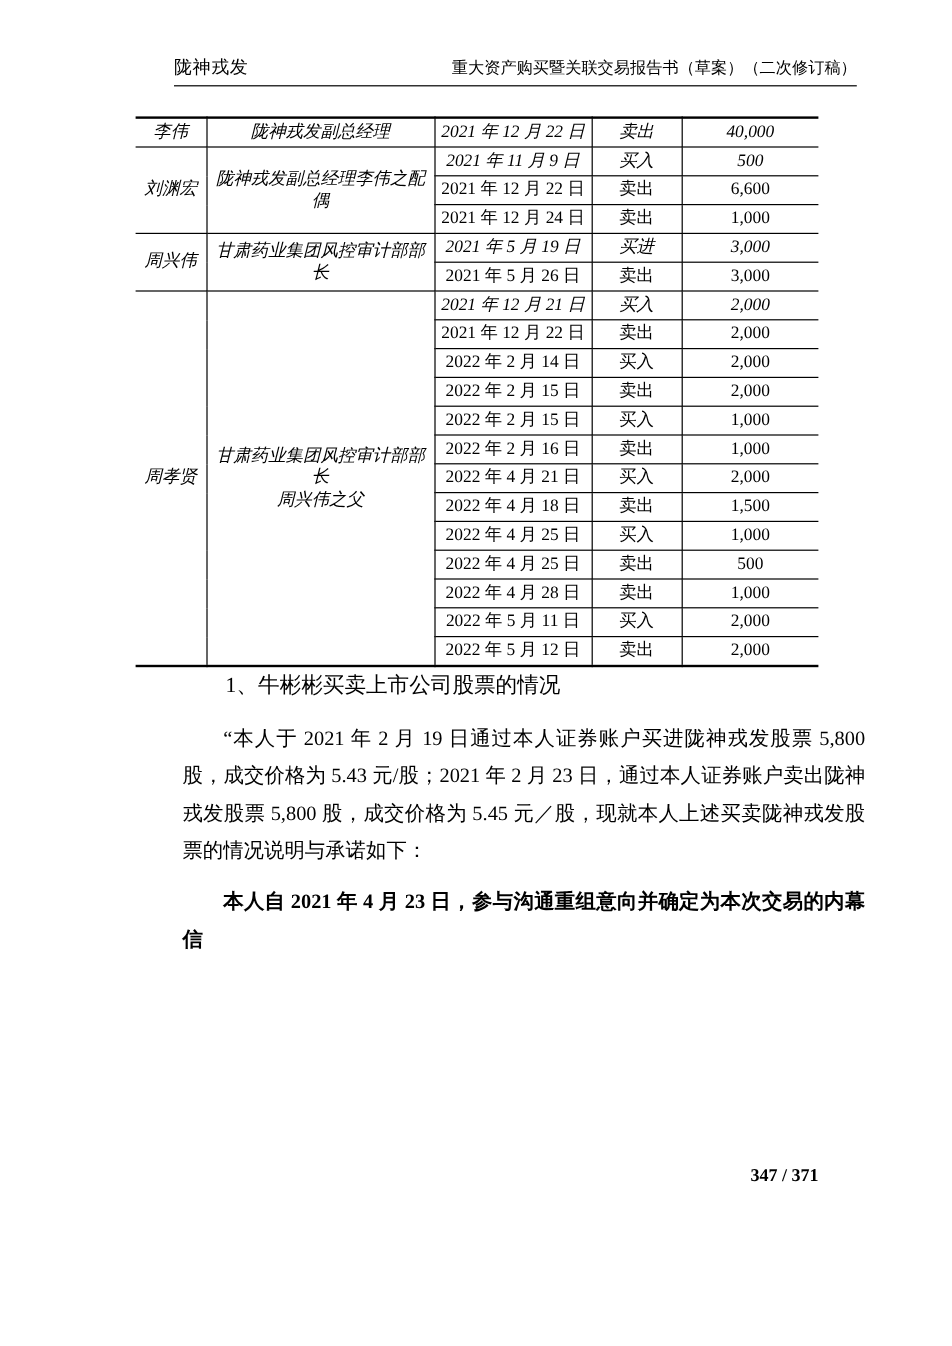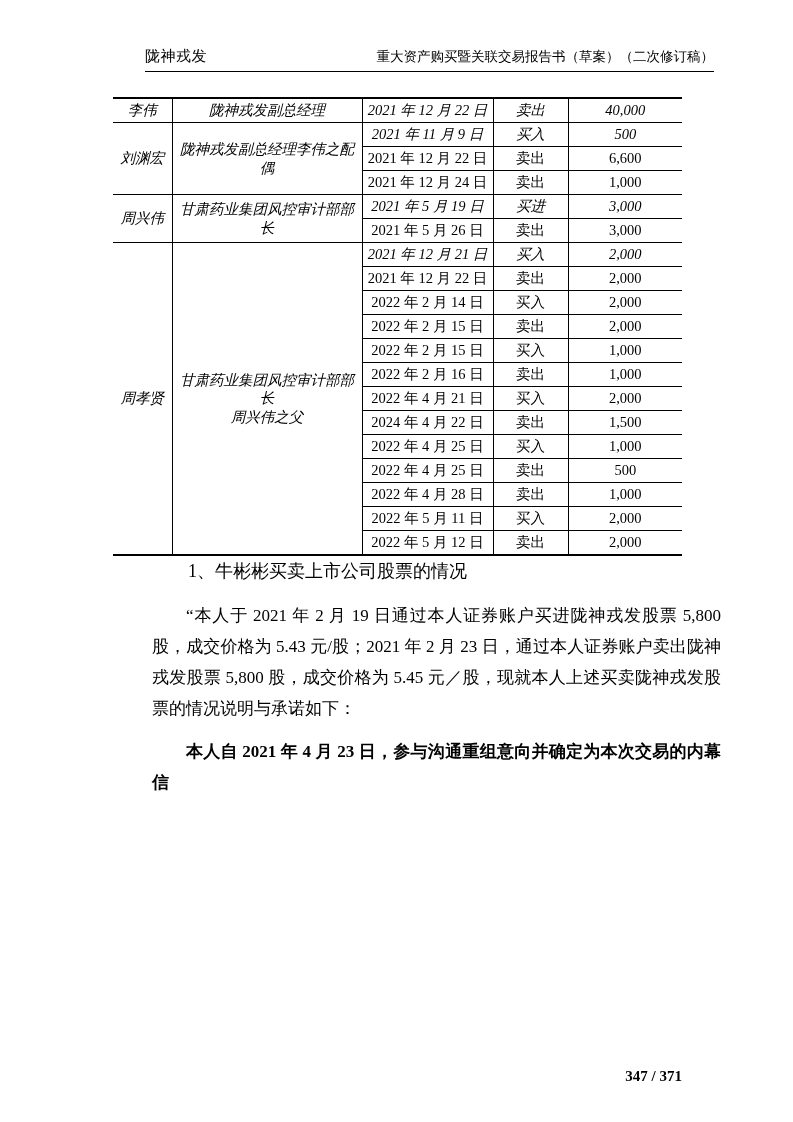--- a/index.html
+++ b/index.html
@@ -37,21 +37,21 @@
     font-size:18px;line-height:26px;font-weight:normal;
     margin:0 0 16px 0;text-indent:2em;
   }
   .content p{
     font-size:17px;line-height:31px;margin:0 0 12px 0;
     text-align:justify;text-indent:2em;
   }
   .content p.last{margin-top:6px;font-weight:bold;}
   
   .page-number{
-    position:absolute;top:1068px;right:111px;
+    position:absolute;top:972px;right:111px;
     font-size:15px;font-weight:bold;padding-left:36px;
   }
 </style>
 </head>
 <body>
 
 <div class="doc-header">
   <span class="hleft">陇神戎发</span>
   <span class="hright">重大资产购买暨关联交易报告书（草案）（二次修订稿）</span>
 </div>
@@ -139,21 +139,21 @@
       <td>2022 年 2 月 16 日</td>
       <td>卖出</td>
       <td>1,000</td>
     </tr>
     <tr>
       <td>2022 年 4 月 21 日</td>
       <td>买入</td>
       <td>2,000</td>
     </tr>
     <tr>
-      <td>2024 年 4 月 22 日</td>
+      <td>2022 年 4 月 18 日</td>
       <td>卖出</td>
       <td>1,500</td>
     </tr>
     <tr>
       <td>2022 年 4 月 25 日</td>
       <td>买入</td>
       <td>1,000</td>
     </tr>
     <tr>
       <td>2022 年 4 月 25 日</td>

